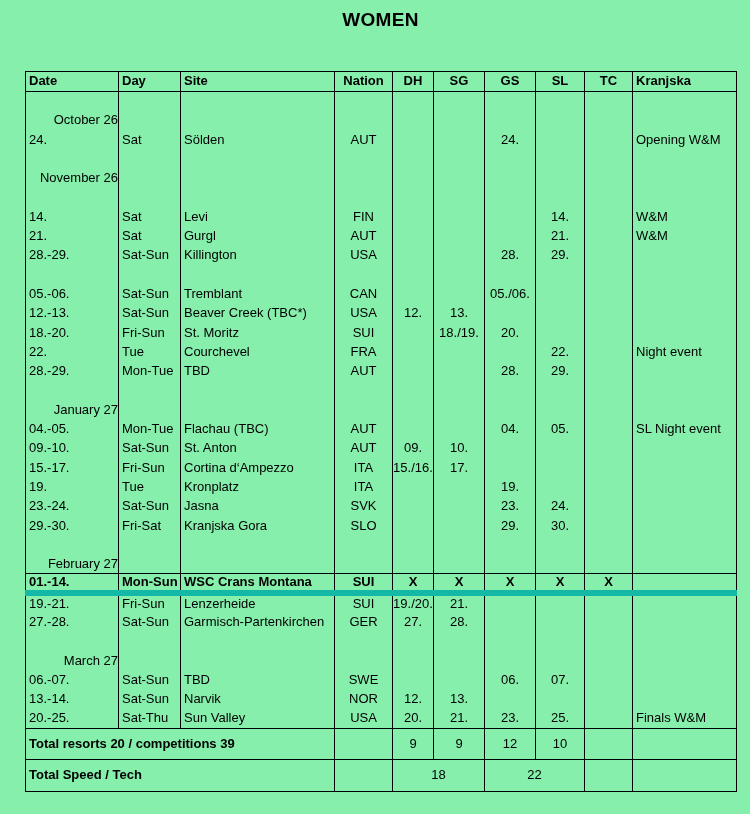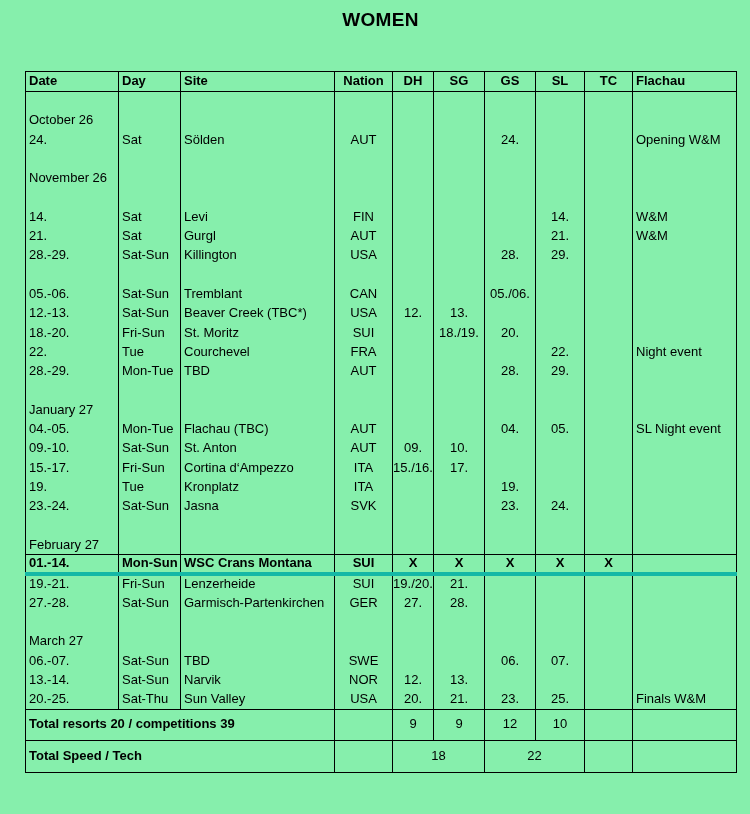--- a/index.html
+++ b/index.html
@@ -47,23 +47,23 @@
     border-top: 1px solid #000;
     border-bottom: 1px solid #000;
     height: 19px;
     font-weight: bold;
   }
   .al { text-align: left; padding-left: 3px !important; }
   .ac { text-align: center; }
   tbody.body tr { height: 19.3px; }
   tbody.body td.c-date, tbody.body td.c-day, tbody.body td.c-site { padding-left: 3px; }
   tbody.body td.c-remarks { padding-left: 3px; }
-  td.month-label { font-weight: bold; }
+  td.month-label { font-weight: bold; text-align: right; }
   tr.bold-row td { font-weight: bold; }
-  tr.bordered-row td { border-top: 1px solid #000; border-bottom: 4px solid #14b8a6; }
+  tr.bordered-row td { border-top: 1px solid #000; border-bottom: 6px solid #14b8a6; }
   tr.total-row td { border-top: 1px solid #000; border-bottom: 1px solid #000; height: 30px; }
   tr.total-row td.lbl { font-weight: bold; }
   tr.total-row:last-child td { height: 31px; }
   .footer {
     position: absolute;
     left: 25px;
     top: 797px;
     font-size: 10px;
     margin-top: 40px;
   }
@@ -91,21 +91,21 @@
       <tr>
         <th class="al">Date</th>
         <th class="al">Day</th>
         <th class="al">Site</th>
         <th class="ac">Nation</th>
         <th class="ac">DH</th>
         <th class="ac">SG</th>
         <th class="ac">GS</th>
         <th class="ac">SL</th>
         <th class="ac">TC</th>
-        <th class="al">Flachau</th>
+        <th class="al">Kranjska</th>
       </tr>
     </thead>
     <tbody class="body" id="cal-body">
         <tr>
           <td class="c-date"></td>
           <td class="c-day"></td>
           <td class="c-site"></td>
           <td class="c-nation ac"></td>
           <td class="c-dh ac"></td>
           <td class="c-sg ac"></td>
@@ -356,20 +356,32 @@
         </tr>
         <tr>
           <td class="c-date">23.-24.</td>
           <td class="c-day">Sat-Sun</td>
           <td class="c-site">Jasna</td>
           <td class="c-nation ac">SVK</td>
           <td class="c-dh ac"></td>
           <td class="c-sg ac"></td>
           <td class="c-gs ac">23.</td>
           <td class="c-sl ac">24.</td>
+          <td class="c-tc ac"></td>
+          <td class="c-remarks"></td>
+        </tr>
+        <tr>
+          <td class="c-date">29.-30.</td>
+          <td class="c-day">Fri-Sat</td>
+          <td class="c-site">Kranjska Gora</td>
+          <td class="c-nation ac">SLO</td>
+          <td class="c-dh ac"></td>
+          <td class="c-sg ac"></td>
+          <td class="c-gs ac">29.</td>
+          <td class="c-sl ac">30.</td>
           <td class="c-tc ac"></td>
           <td class="c-remarks"></td>
         </tr>
         <tr>
           <td class="c-date"></td>
           <td class="c-day"></td>
           <td class="c-site"></td>
           <td class="c-nation ac"></td>
           <td class="c-dh ac"></td>
           <td class="c-sg ac"></td>

